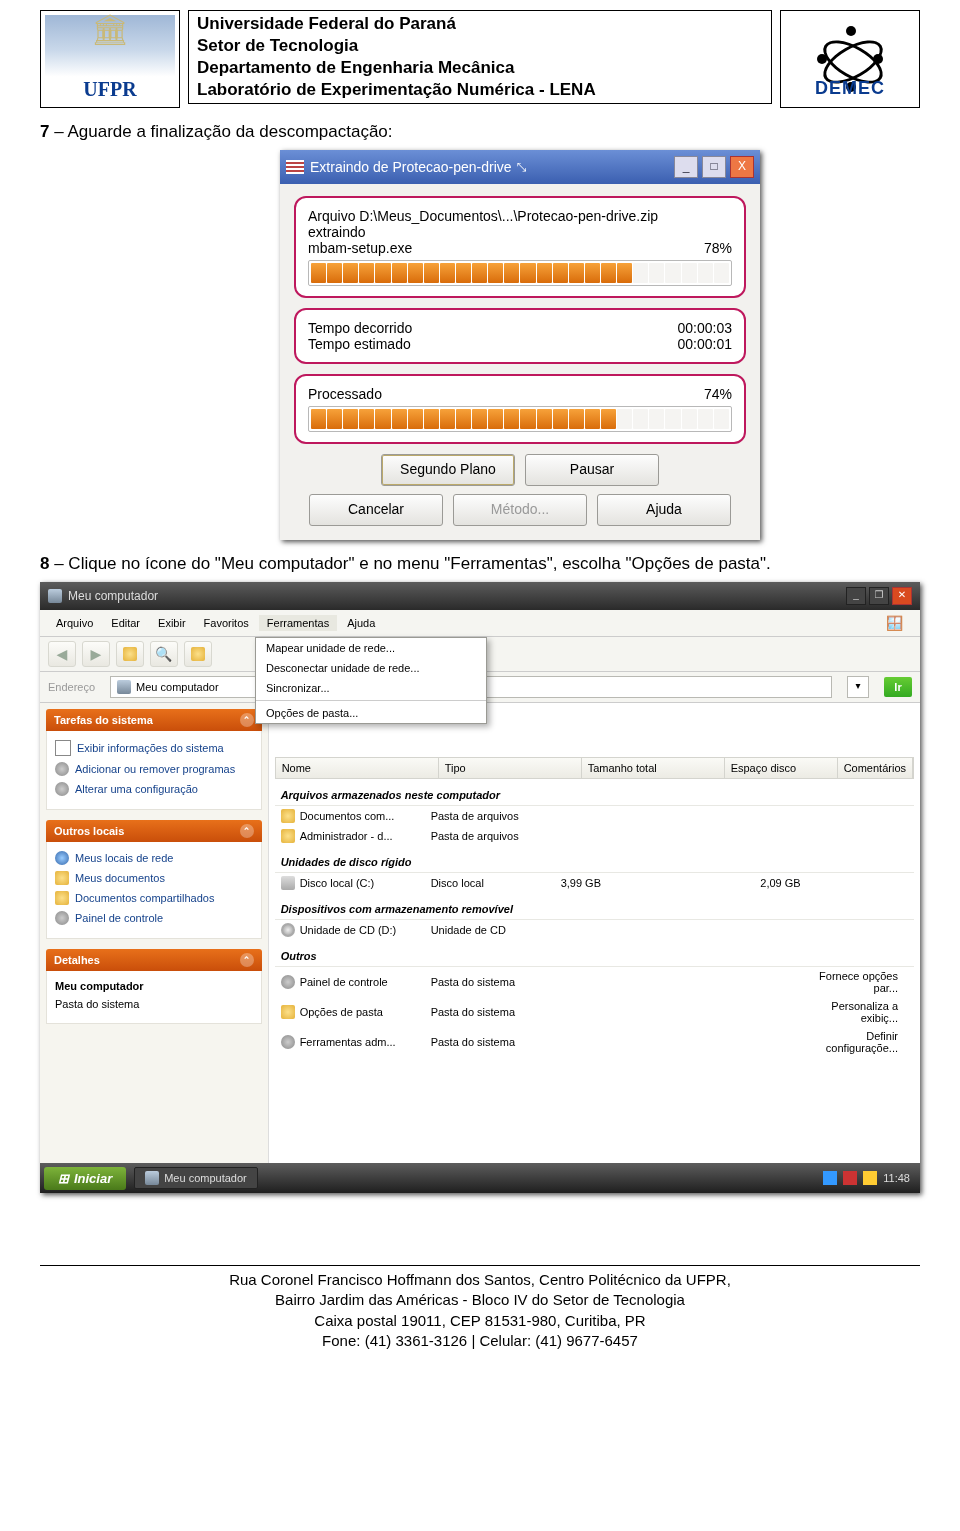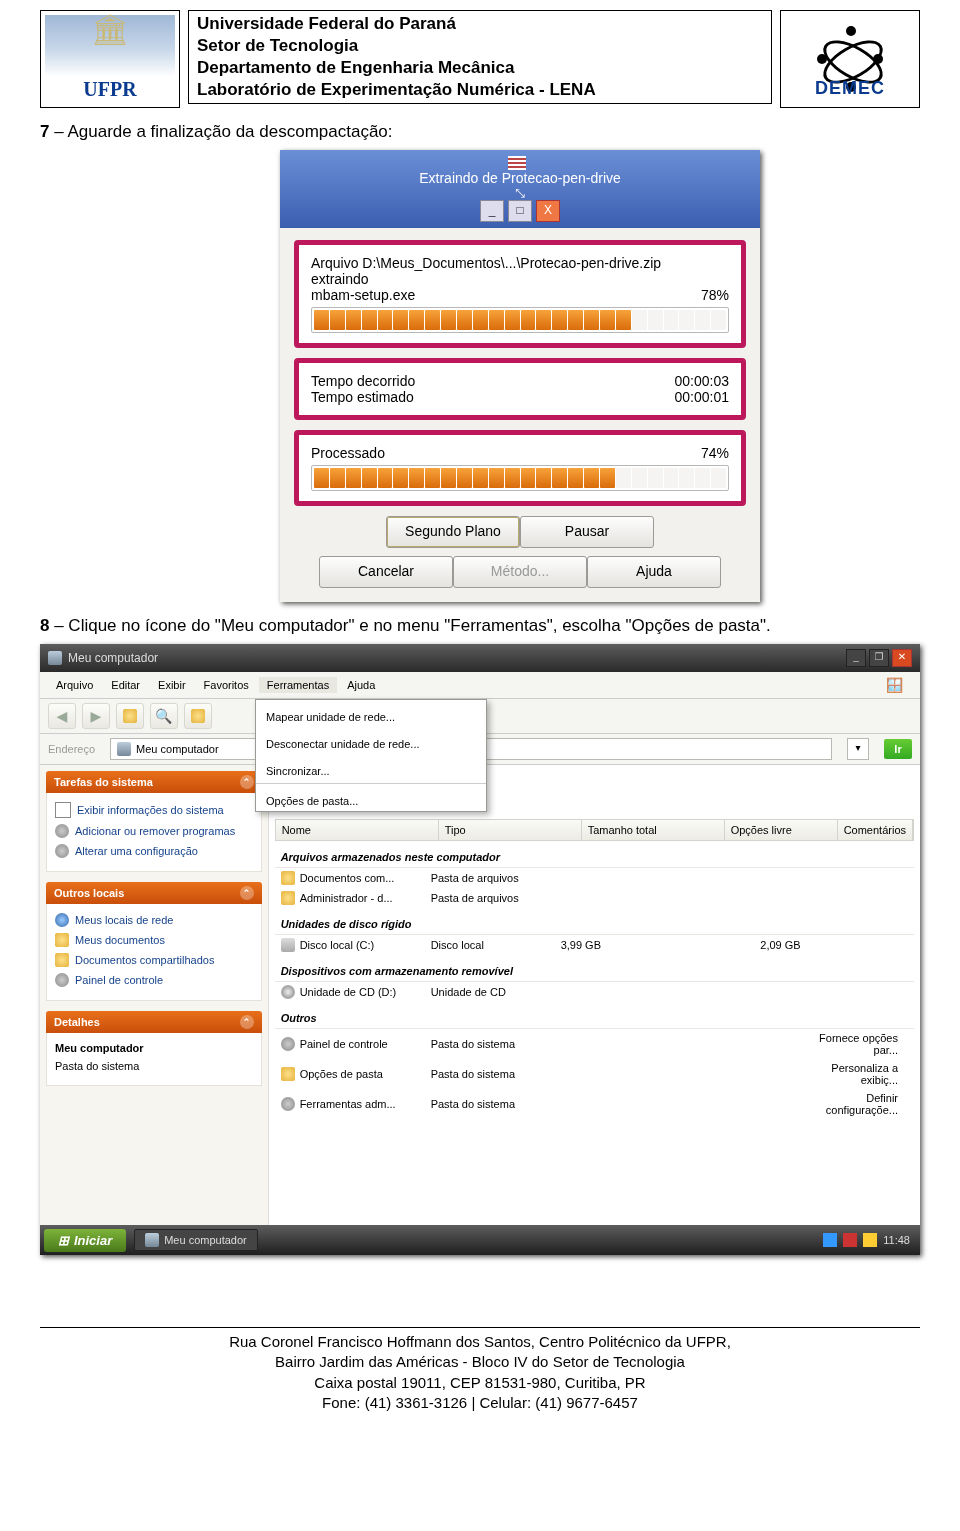--- a/index.html
+++ b/index.html
@@ -15,51 +15,51 @@
   .orbit { position:absolute; border:3px solid #000; border-radius:50%; }
   .o1 { width:60px; height:26px; top:17px; left:0; transform:rotate(30deg);}
   .o2 { width:60px; height:26px; top:17px; left:0; transform:rotate(-30deg);}
   .dot { width:10px; height:10px; background:#000; border-radius:50%; position:absolute; }
   .demec-txt { position:absolute; bottom:4px; font-weight:bold; font-size:18px; color:#0a3b8f; font-family:Arial; letter-spacing:1px;}
   .step { font-size:17px; margin:14px 0 8px; }
   .step b { font-weight:bold; }
 
   
   .winrar { width:480px; margin:0 0 14px 240px; box-shadow:2px 2px 5px #555; font-family:Tahoma,Arial; }
-  .wr-title { background:linear-gradient(#6b8fd6, #3b5fb0); color:#fff; font-size:14px; padding:6px 6px; display:flex; align-items:center;flex-direction:column; }
+  .wr-title { background:linear-gradient(#6b8fd6, #3b5fb0); color:#fff; font-size:14px; padding:6px 6px; display:flex; align-items:center; }
   .wr-title .ic { width:18px; height:14px; margin-right:6px; background:repeating-linear-gradient(#fff 0 2px, #b44 2px 4px);}
   .wr-title .drag { width:20px; height:14px; font-size:12px; color:#fff; text-align:center; }
   .wr-btns { display:flex; gap:4px; }
   .wr-btn { width:22px; height:20px; background:#dde; border:1px solid #889; text-align:center; font-size:12px; line-height:18px; color:#334;}
   .wr-close { background:#e74; color:#fff; border:1px solid #a33;}
   .wr-body { background:#f2f1ee; padding:12px 14px 14px; }
-  .wr-panel { background:#fff; border:5px solid #be185d; border-radius:4px; padding:10px 12px; margin-bottom:10px; font-size:14px; }
+  .wr-panel { background:#fff; border:2px solid #be185d; border-radius:12px; padding:10px 12px; margin-bottom:10px; font-size:14px; }
   .wr-row { display:flex; justify-content:space-between; }
   .prog { height:20px; border:1px solid #b8b8b8; border-radius:2px; margin-top:4px; display:flex; gap:1px; padding:2px; }
   .seg { flex:1; background:linear-gradient(#f7a23a, #d96c0a); border-radius:1px; }
   .seg.empty { background:#f5f4f2; }
-  .wr-buttons { display:flex; justify-content:center; flex-wrap:wrap; }
+  .wr-buttons { display:flex; gap:10px; justify-content:center; flex-wrap:wrap; }
   .wr-bt { min-width:132px; height:30px; background:linear-gradient(#fdfdfd,#e4e3df); border:1px solid #9b9a96; border-radius:3px; font-size:14px; text-align:center; line-height:28px; }
   .wr-bt.outline { box-shadow: inset 0 0 0 1px #bba96a; }
   .wr-bt.dis { color:#999; }
 
   
   .explorer { width:880px; margin:6px 0 0 0; font-family:Tahoma,Arial; font-size:11px; box-shadow:2px 2px 5px #555;}
   .ex-top { background:linear-gradient(#5c5c5c,#2a2a2a); color:#ddd; padding:5px 8px; display:flex; align-items:center; justify-content:space-between; }
   .ex-top .title { display:flex; align-items:center; gap:6px; font-size:12px;}
   .ex-top .wbtns { display:flex; gap:3px; }
   .ex-top .wb { width:18px; height:16px; background:#444; border:1px solid #222; color:#ccc; font-size:10px; text-align:center; line-height:14px;}
   .ex-top .wb.cl { background:#d94a20; border-color:#a33; color:#fff;}
   .ex-menu { background:#f5f5f1; border-bottom:1px solid #ccc; padding:3px 8px; display:flex; gap:2px; align-items:center; }
   .ex-menu span { padding:2px 8px; }
   .ex-menu .flag { margin-left:auto; font-size:14px; }
   .ex-tool { background:#f5f5f1; border-bottom:1px solid #ccc; padding:4px 8px; display:flex; align-items:center; gap:6px; position:relative;}
   .tbtn { width:26px; height:24px; border:1px solid #d8d8d0; border-radius:3px; background:linear-gradient(#fcfcf9,#e9e8e1); display:flex; align-items:center; justify-content:center; font-size:14px;}
   .ex-drop { position:absolute; top:0; left:215px; width:230px; background:#fff; border:1px solid #9a9a94; box-shadow:3px 3px 6px rgba(0,0,0,.3); z-index:5; font-size:11px;}
-  .ex-drop div { padding:4px 10px;margin-top:7px; }
+  .ex-drop div { padding:4px 10px; }
   .ex-drop hr { margin:2px 0; border:none; border-top:1px solid #ccc;}
   .ex-addr { background:#f5f5f1; border-bottom:1px solid #ccc; padding:4px 8px; display:flex; align-items:center; gap:15px;}
   .ex-addr .lbl { color:#999; }
   .ex-addr .fld { flex:1; background:#fff; border:1px solid #b9b9b3; height:20px; display:flex; align-items:center; padding:0 6px; gap:5px;}
   .ex-addr .go { width:20px; height:20px; border:1px solid #b9b9b3; background:#fff; text-align:center; line-height:18px; font-size:10px;}
   .ir { width:28px; height:20px; background:linear-gradient(#6c3,#3a2); color:#fff; text-align:center; line-height:20px; border-radius:2px; font-weight:bold; font-size:11px;}
   .ex-main { display:flex; background:#fff; min-height:460px; }
   .ex-side { width:225px; background:#f6f5ef; border-right:1px solid #ddd; padding:6px; }
   .panel-h { background:linear-gradient(#e8701a,#c94e0a); color:#fff; font-weight:bold; padding:4px 8px; border-radius:3px 3px 0 0; display:flex; justify-content:space-between; align-items:center; font-size:11px;}
   .panel-b { background:#fff; border:1px solid #e4e2da; border-top:none; padding:6px 8px 10px; margin-bottom:10px;}
@@ -334,21 +334,21 @@
         <div class="panel-b" style="color:#000;">
           <div style="color:#000; font-weight:bold;">Meu computador</div>
           <div style="color:#000;">Pasta do sistema</div>
         </div>
       </div>
       <div class="ex-content">
         <div class="colhdr">
           <span style="width:150px">Nome</span>
           <span style="width:130px">Tipo</span>
           <span style="width:130px">Tamanho total</span>
-          <span style="width:100px">Opções livre</span>
+          <span style="width:100px">Espaço disco</span>
           <span style="flex:1">Comentários</span>
         </div>
         <div class="grp">Arquivos armazenados neste computador</div>
         <div class="row">
             <div class="c1">
               <span class="ico i-fld"></span>
               <span>Documentos com...</span>
             </div>
             <div class="c2">Pasta de arquivos</div>
           </div>

